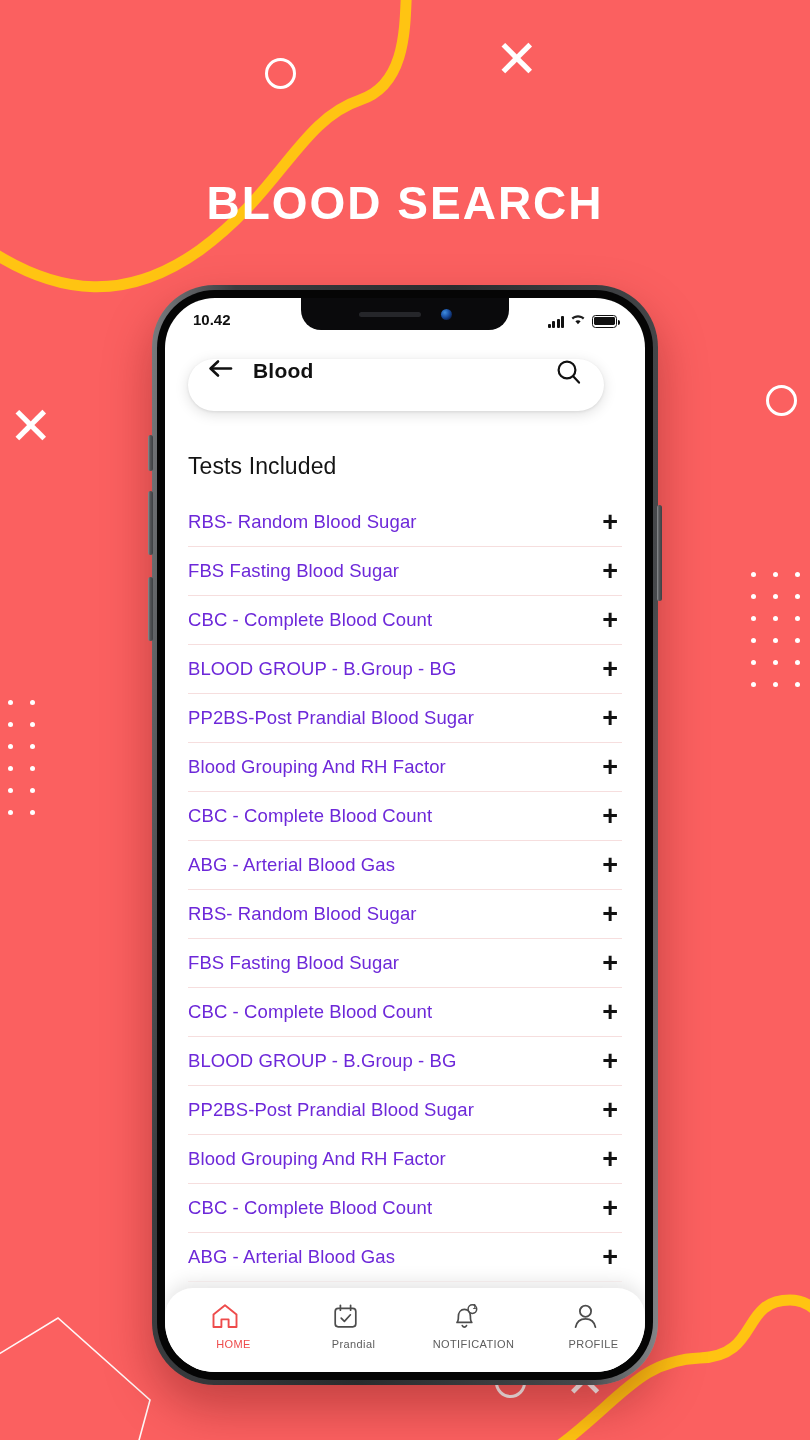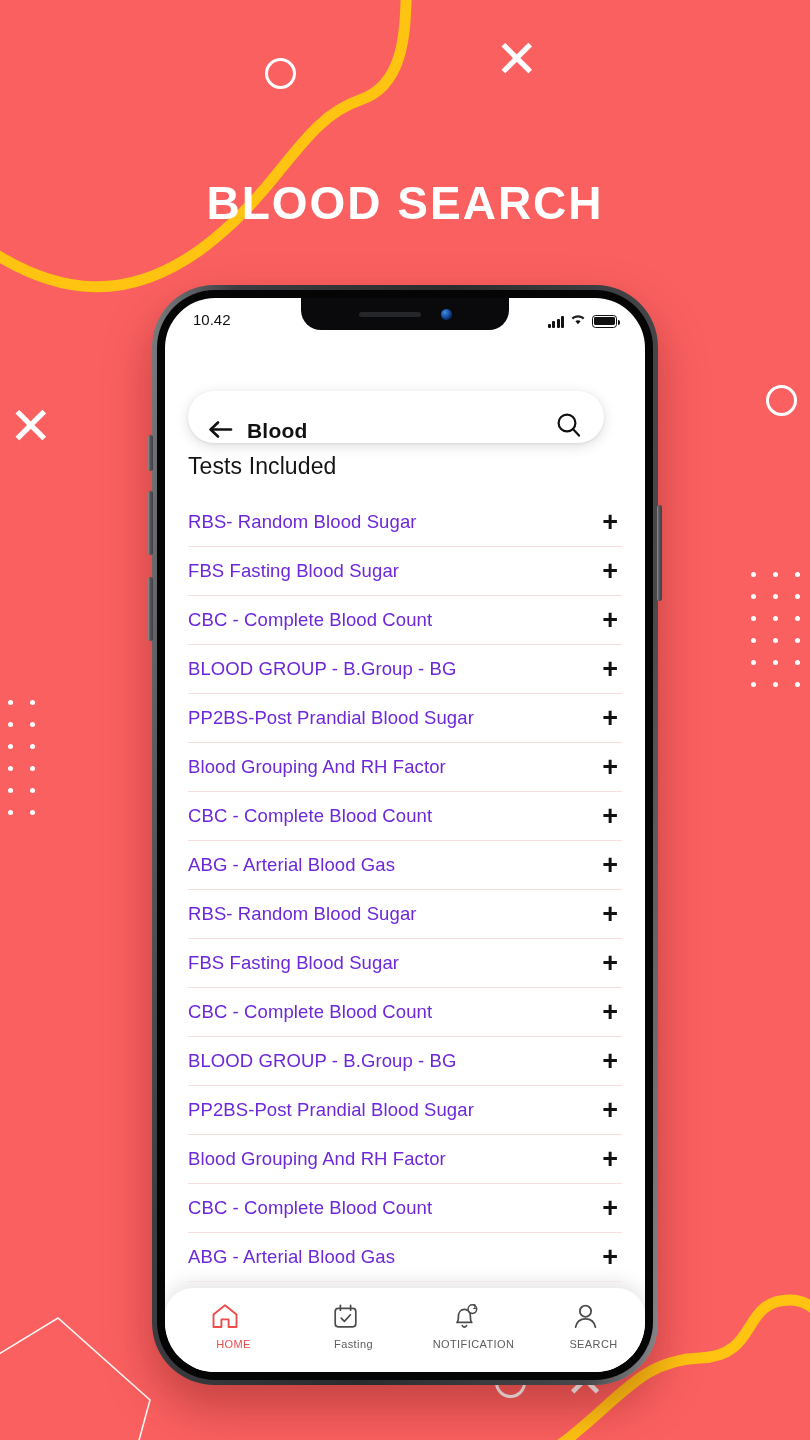--- a/index.html
+++ b/index.html
@@ -115,21 +115,21 @@
   .statusbar {
     position: absolute;
     left: 0; top: 0;
     width: 100%; height: 42px;
     display: flex;
     align-items: center;
     justify-content: space-between;
     padding: 0 28px;
     z-index: 5;
     font-size: 15px;
-    font-weight: normal;
+    font-weight: bold;
     color: #111;
   }
   .status-right { display: flex; align-items: flex-end; gap: 6px; }
   .bars { display: flex; align-items: flex-end; gap: 1.5px; height: 12px; }
   .bars i { width: 3px; background: #111; border-radius: 1px; display: block; }
   .bars i:nth-child(1){height:4px;}
   .bars i:nth-child(2){height:6.5px;}
   .bars i:nth-child(3){height:9px;}
   .bars i:nth-child(4){height:12px;}
   .battery {
@@ -145,29 +145,29 @@
     right: -3.6px; top: 3.6px;
     width: 2px; height: 5px;
     background: #111;
     border-radius: 0 2px 2px 0;
   }
   .battery b { display: block; height: 100%; width: 100%; background: #111; border-radius: 1.4px; }
 
   
   .searchbar {
     position: absolute;
-    left: 23px; top: 93px;
+    left: 23px; top: 61px;
     width: 416px; height: 52px;
     background: #ffffff;
     border-radius: 26px;
     box-shadow: 0 3px 14px rgba(0,0,0,0.13), 0 1px 3px rgba(0,0,0,0.08);
     display: flex;
-    align-items: flex-end;
+    align-items: flex-start;
     padding: 0 22px 0 20px;
-    gap: 14px;
+    gap: 20px;
     z-index: 4;
   }
   .search-query {
     flex: 1;
     font-size: 21px;
     font-weight: bold;
     color: #111;
     letter-spacing: 0.2px;
   }
 
@@ -445,21 +445,21 @@
 
           <div class="nav-item">
             <span class="nav-icon">
               <svg width="27" height="27" viewBox="0 0 27 27" fill="none" stroke="#4c4c4c" stroke-width="1.7" stroke-linecap="round" stroke-linejoin="round">
                 <rect x="3.2" y="5.4" width="20.6" height="18.4" rx="3"></rect>
                 <path d="M8.4 2.4 V7.2"></path>
                   <path d="M18.6 2.4 V7.2"></path>
                 <path d="M9.2 15.2 L12.4 18.4 L18.4 11.8"></path>
               </svg>
             </span>
-            <span class="nav-label">Fasting</span>
+            <span class="nav-label">Prandial</span>
           </div>
 
           <div class="nav-item">
             <span class="nav-icon" style="position:relative;">
               <svg width="28" height="28" viewBox="0 0 28 28" fill="none" stroke="#4c4c4c" stroke-width="1.7" stroke-linecap="round" stroke-linejoin="round">
                 <path d="M6 19.4 C6 19.4 7.4 18.2 7.4 13.6 C7.4 9.4 9.8 6.4 13.4 6.4 C17 6.4 19.4 9.4 19.4 13.6 C19.4 18.2 20.8 19.4 20.8 19.4 Z"></path>
                 <path d="M11.3 22.6 C11.9 23.6 12.6 24.1 13.4 24.1 C14.2 24.1 14.9 23.6 15.5 22.6"></path>
                 <circle cx="21.4" cy="6.1" r="4.3" stroke-width="1.5"></circle>
               </svg>
               <span style="position:absolute; right:0px; top:0px; width:9px; height:9px; font-size:7.5px; line-height:9px; text-align:center; color:#4c4c4c; font-weight:bold;">1</span>
@@ -467,21 +467,21 @@
             <span class="nav-label">NOTIFICATION</span>
           </div>
 
           <div class="nav-item">
             <span class="nav-icon">
               <svg width="27" height="27" viewBox="0 0 27 27" fill="none" stroke="#4c4c4c" stroke-width="1.8" stroke-linecap="round" stroke-linejoin="round">
                 <circle cx="13.5" cy="8.2" r="5.6"></circle>
                 <path d="M3.6 24.2 C4.6 18.8 8.6 15.8 13.5 15.8 C18.4 15.8 22.4 18.8 23.4 24.2"></path>
               </svg>
             </span>
-            <span class="nav-label">SEARCH</span>
+            <span class="nav-label">PROFILE</span>
           </div>
 
         </div>
 
       </div>
     </div>
   </div>
 
 </div>
 

